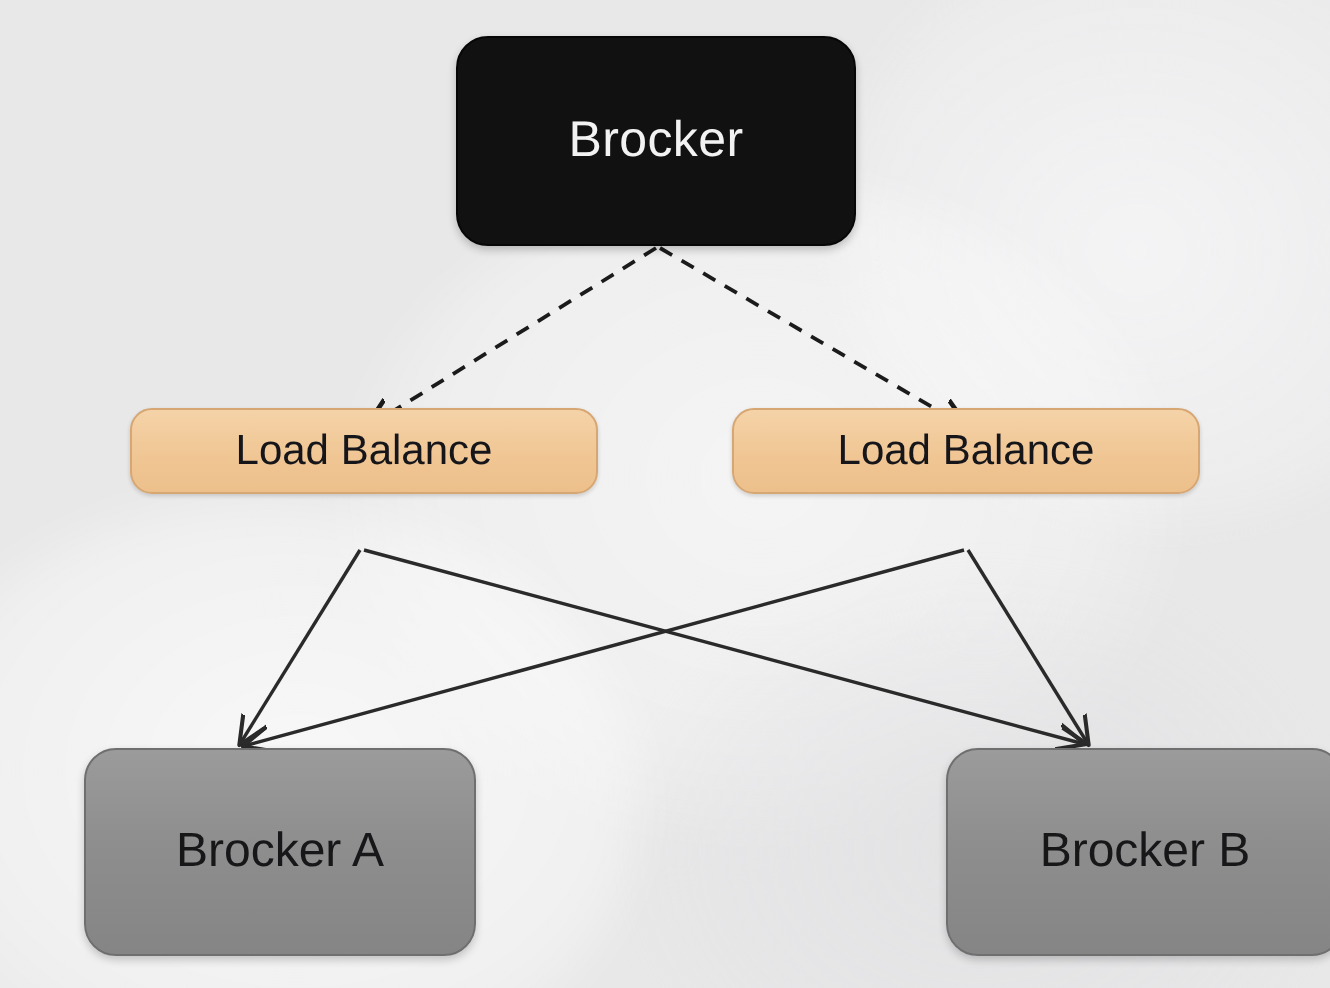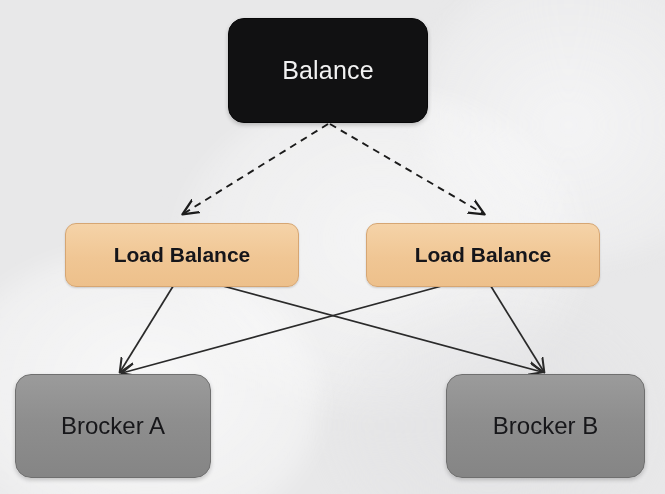--- a/index.html
+++ b/index.html
@@ -98,43 +98,43 @@
   }
   .node-client .node-label {
     color: #f2f2f2;
     font-size: 25px;
     letter-spacing: 0.2px;
   }
 
   
   .node-lb {
     width: 234px;
-    height: 64px;
-    top: 223px;
+    height: 43px;
+    top: 204px;
     background: linear-gradient(180deg, #f5d3a8 0%, #f0c694 55%, #edc08b 100%);
     border: 1px solid #d6a673;
     border-radius: 11px;
     box-shadow: 0 1px 2px rgba(0,0,0,0.16);
-    font-weight: bold;
   }
   .node-lb-left  { left: 65px; }
   .node-lb-right { left: 366px; width: 234px; }
   .node-lb .node-label {
     color: #15151a;
     font-size: 21px;
   }
 
   
   .node-brocker {
     top: 374px;
     height: 104px;
     background: linear-gradient(180deg, #9b9b9b 0%, #8e8e8e 45%, #858585 100%);
     border: 1px solid #6f6f6f;
     border-radius: 16px;
     box-shadow: 0 2px 4px rgba(0,0,0,0.20);
+    margin-left: 27px;
   }
   .node-brocker-a { left: 15px;  width: 196px; }
   .node-brocker-b { left: 446px; width: 199px; }
   .node-brocker .node-label {
     color: #17171a;
     font-size: 24px;
   }
 
   
   .watermark {
@@ -177,21 +177,21 @@
     <line x1="180" y1="275" x2="120" y2="372" stroke="#2a2a2a" stroke-width="1.7" marker-end="url(#arrowSolid)"></line>
 
     <line x1="182" y1="275" x2="542" y2="372" stroke="#2a2a2a" stroke-width="1.7" marker-end="url(#arrowSolid)"></line>
 
     <line x1="482" y1="275" x2="122" y2="373" stroke="#2a2a2a" stroke-width="1.7" marker-end="url(#arrowSolid)"></line>
 
     <line x1="484" y1="275" x2="544" y2="372" stroke="#2a2a2a" stroke-width="1.7" marker-end="url(#arrowSolid)"></line>
   </svg>
 
   <div class="node node-client">
-    <span class="node-label">Balance</span>
+    <span class="node-label">Brocker</span>
   </div>
 
   <div class="node node-lb node-lb-left">
     <span class="node-label">Load Balance</span>
   </div>
 
   <div class="node node-lb node-lb-right">
     <span class="node-label">Load Balance</span>
   </div>
 

